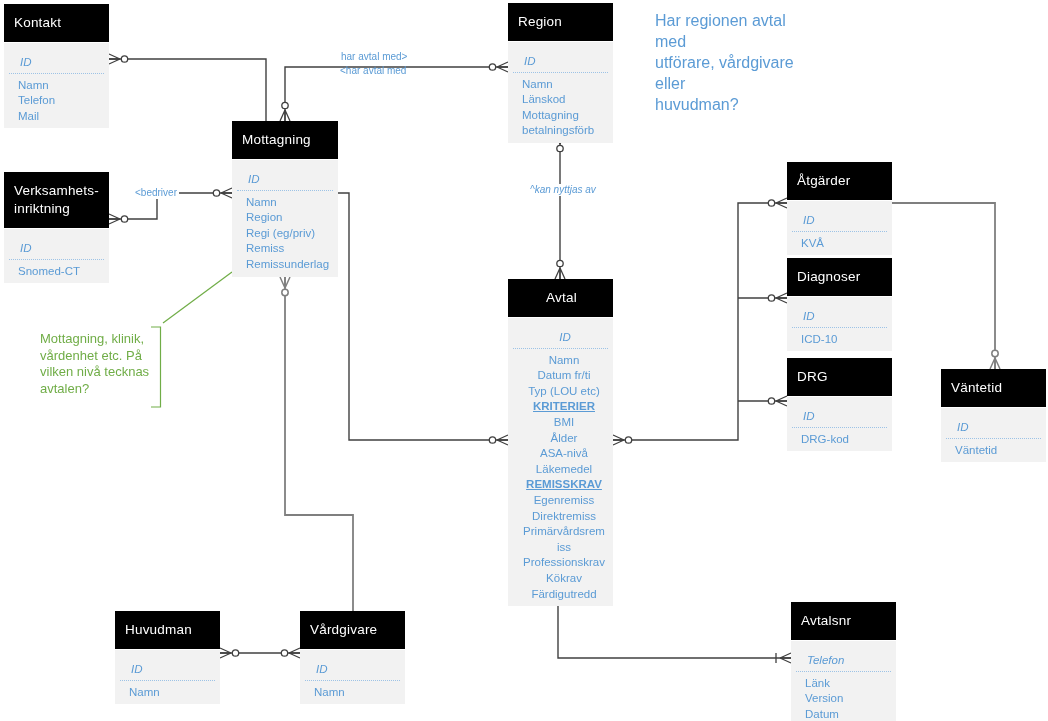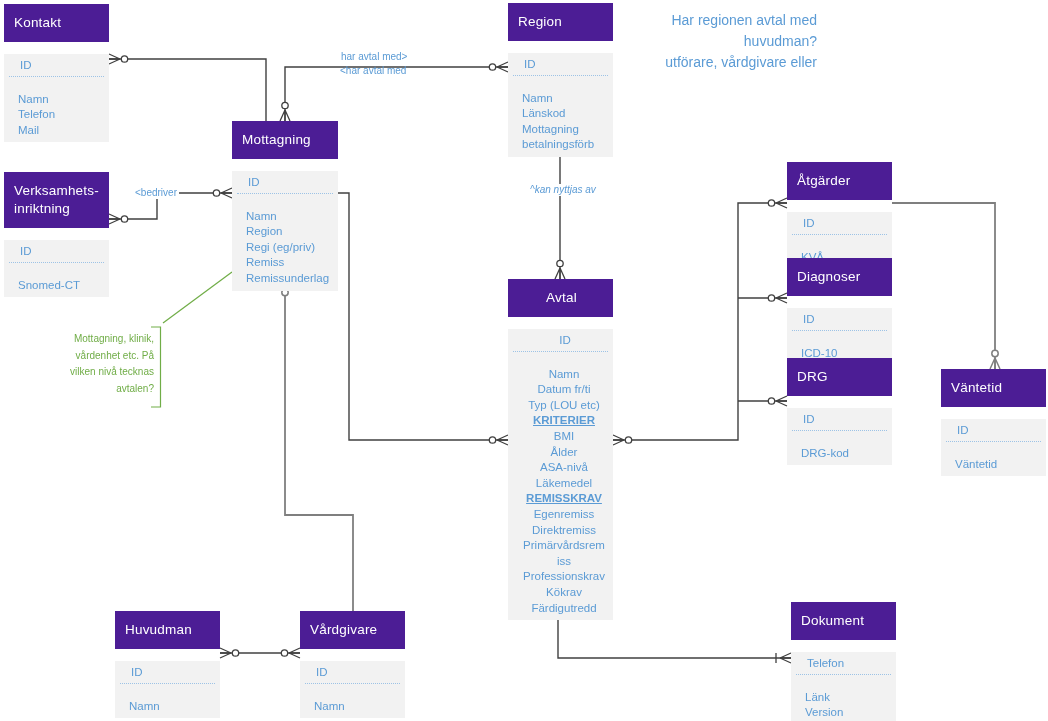--- a/index.html
+++ b/index.html
@@ -5,34 +5,34 @@
   html,body{margin:0;padding:0;background:#ffffff;}
   #canvas{
     position:relative;width:1048px;height:721px;background:#ffffff;overflow:hidden;
     font-family:"Liberation Sans",sans-serif;
   }
   svg.wires{position:absolute;left:0;top:0;z-index:1;}
   .entity{
     position:absolute;z-index:2;box-shadow:0 0 0 0 transparent;
   }
   .ent-header{
-    background:#4c1d95;color:#ffffff;font-size:13.5px;line-height:18px;
+    background:#000000;color:#ffffff;font-size:13.5px;line-height:18px;
     padding:10px 8px 10px 10px;letter-spacing:.2px;
   }
   .ent-body{background:#F2F2F2;color:#5B9BD5;font-size:11.5px;}
-  .ent-key{padding:4px 0 2px 0;border-bottom:1px dotted #9DC3E6;margin:12px 5px;}
+  .ent-key{padding:12px 0 2px 0;border-bottom:1px dotted #9DC3E6;margin:1px 5px;font-style:italic;}
   .ent-key .ent-field{padding-left:11px;}
   .ent-fields{padding:3px 0 4px 0;margin:0 5px;}
   .ent-field{line-height:15.6px;padding-left:9px;padding-right:2px;overflow-wrap:anywhere;}
   .ent-field.emph{font-weight:bold;text-decoration:underline;}
   .note{position:absolute;z-index:3;}
-  .note-blue{left:655px;top:10px;width:162px;text-align:right;color:#5B9BD5;
-    font-size:14px;line-height:21px;}
-  .note-green{left:40px;top:331px;width:114px;text-align:right;color:#70AD47;
-    font-size:10px;line-height:16.5px;}
+  .note-blue{left:655px;top:10px;width:162px;text-align:left;color:#5B9BD5;
+    font-size:16px;line-height:21px;}
+  .note-green{left:40px;top:331px;width:114px;color:#70AD47;
+    font-size:13px;line-height:16.5px;}
   .conn-label{
     position:absolute;z-index:3;color:#5B9BD5;font-size:10px;line-height:12px;white-space:nowrap;
   }
   .conn-label.bg{background:#ffffff;padding:0 2px;}
 </style>
 </head>
 <body>
 
 <div id="canvas">
 
@@ -239,43 +239,43 @@
         <div class="ent-body">
           <div class="ent-key">
             <div class="ent-field">ID</div>
           </div>
           <div class="ent-fields">
             <div class="ent-field">Namn</div>
           </div>
         </div>
       </div>
       <div class="entity" style="left: 791px; top: 602px; width: 105px;">
-        <div class="ent-header">Dokument</div>
+        <div class="ent-header">Avtalsnr</div>
         <div class="ent-body">
           <div class="ent-key">
             <div class="ent-field">Telefon</div>
           </div>
           <div class="ent-fields">
             <div class="ent-field">Länk</div>
             <div class="ent-field">Version</div>
             <div class="ent-field">Datum</div>
           </div>
         </div>
       </div>
     </div>
 
   <div class="conn-label" style="left:341px;top:51px;">har avtal med&gt;</div>
   <div class="conn-label" style="left:340px;top:65px;">&lt;har avtal med</div>
   <div class="conn-label bg" style="left:133px;top:187px;">&lt;bedriver</div>
   <div class="conn-label bg" style="left:528px;top:184px;font-style:italic;">^kan nyttjas av</div>
 
   <div class="note note-blue">
     <div>Har regionen avtal med</div>
+    <div>utförare, vårdgivare eller</div>
     <div>huvudman?</div>
-    <div>utförare, vårdgivare eller</div>
   </div>
 
   <div class="note note-green">
     <div>Mottagning, klinik,</div>
     <div>vårdenhet etc. På</div>
     <div>vilken nivå tecknas</div>
     <div>avtalen?</div>
   </div>
 
 </div>

